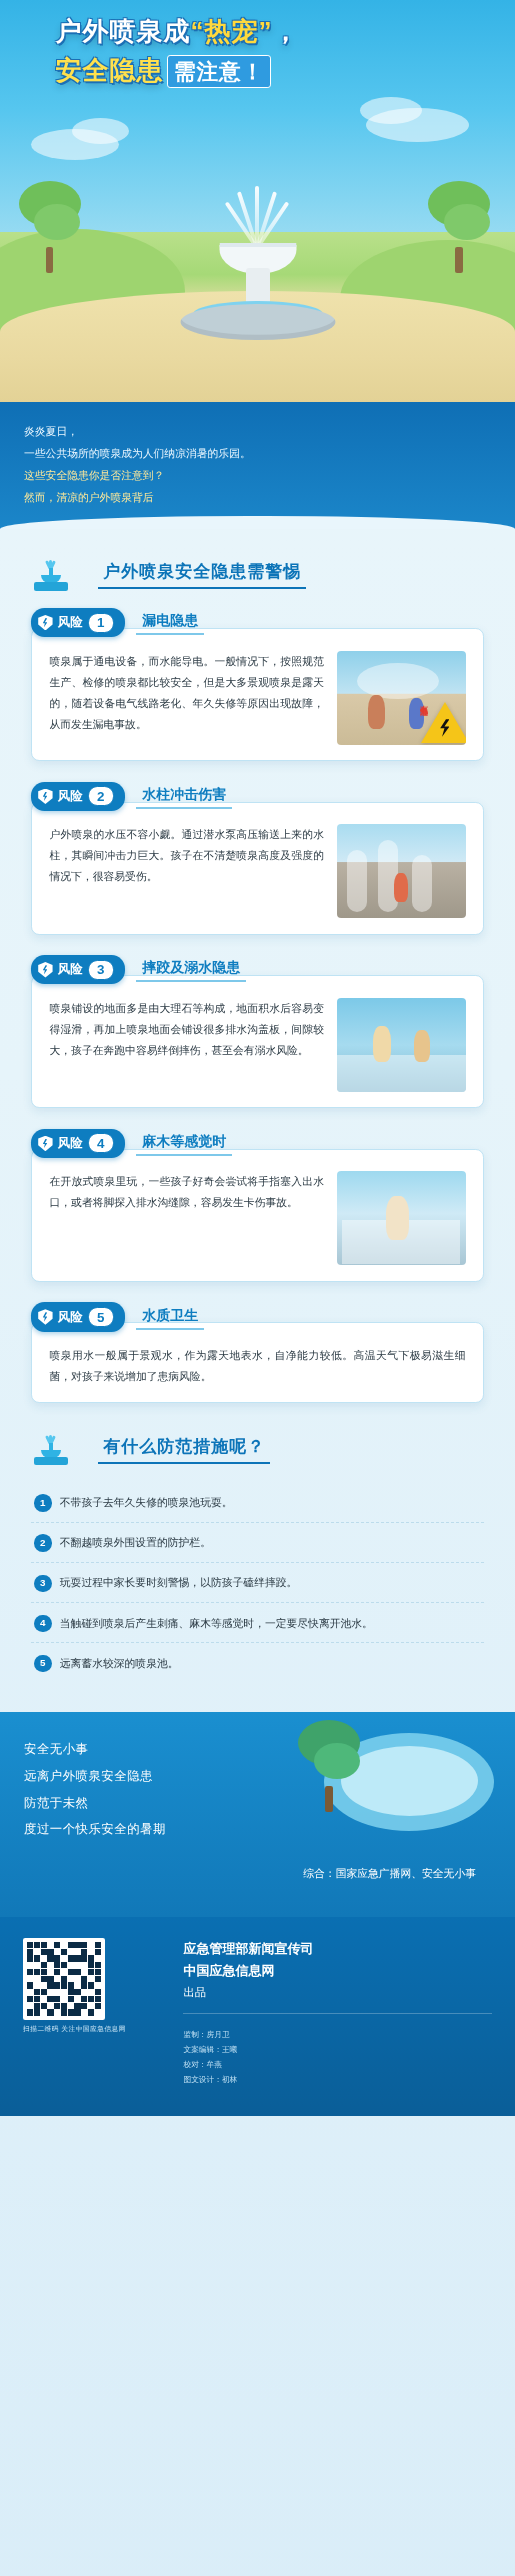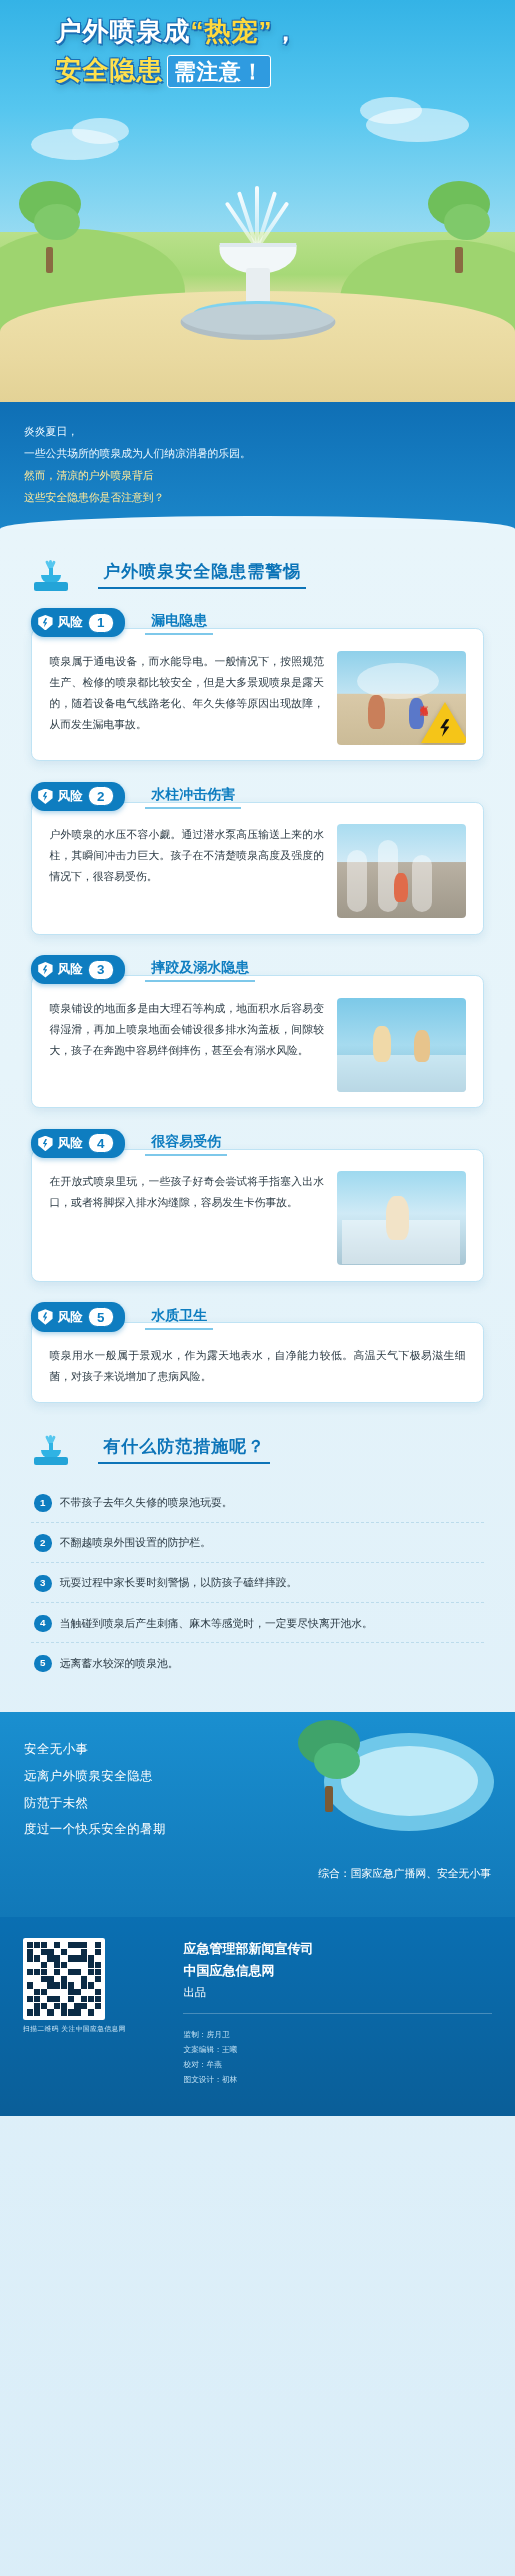--- a/index.html
+++ b/index.html
@@ -119,21 +119,21 @@
   .head-icon .hi-stem { position:absolute; left:18px; bottom:14.4px; width:4.1px; height:8.2px; background:#2fb3e4;}
   .head-icon .hi-j { position:absolute; bottom:21.6px; width:2.6px; height:9.3px; background:#56c7ef; border-radius:2.1px; transform-origin:bottom;}
   .head-title {
     font-size:17px; font-weight:bold; color:#0c74b8; letter-spacing:1px;
     border-bottom:2.6px solid #0c74b8; padding:0 5.2px 4.1px 5.2px;
   }
 
   
   .card { position:relative; width:453px; margin:0 auto 20.6px auto; }
   .card-tag {
-    display:flex; align-items:center; gap:18px; margin-bottom:-9.3px; position:relative; z-index:3;
+    display:flex; align-items:center; gap:9px; margin-bottom:-9.3px; position:relative; z-index:3;
   }
   .tag-badge {
     display:flex; align-items:center; gap:5.2px;
     background:#0e7dc0; color:#fff; font-size:12.4px; font-weight:bold;
     padding:4.6px 11.3px 4.6px 7.2px; border-radius:13.4px;
     box-shadow:0 2.1px 5.2px rgba(14,125,192,.35);
   }
   .tag-badge .shield {
     width:14.4px; height:15.5px; background:#fff; position:relative; flex:0 0 auto;
     clip-path: polygon(50% 0%, 100% 18%, 100% 62%, 50% 100%, 0% 62%, 0% 18%);
@@ -191,21 +191,21 @@
     border-bottom:0.5px dashed #bcdcec; font-size:10.8px; color:#2b3a44; line-height:1.9;
   }
   .m-num {
     flex:0 0 auto; width:17.5px; height:17.5px; border-radius:50%;
     background:#0e7dc0; color:#fff; font-size:9.8px; font-weight:bold;
     display:flex; align-items:center; justify-content:center; margin-top:2.1px;
   }
 
   
   .slogan {
-    position:relative; width:515px; margin-top:30px; padding:24px 24px 36px 24px;
+    position:relative; width:515px; margin-top:30px; padding:24px 39px 36px 24px;
     background: linear-gradient(180deg,#1a8fd0 0%, #1178b8 100%);
     color:#ffffff; overflow:hidden;
   }
   .slogan-text { font-size:12.4px; line-height:2.15; letter-spacing:0.5px; position:relative; z-index:2;}
   .slogan-pool {
     position:absolute; right:20.6px; top:20.6px; width:170px; height:98px;
     background:#7fd2ef; border-radius:50%; opacity:.85;
   }
   .slogan-pool2 {
     position:absolute; right:37px; top:34px; width:137px; height:70px;
@@ -282,22 +282,22 @@
       </div>
       <div class="title-line2">
         <span class="yellow">安全隐患</span><span class="boxed">需注意！</span>
       </div>
     </div>
   </div>
 
   <div class="intro">
     <div>炎炎夏日，</div>
     <div>一些公共场所的喷泉成为人们纳凉消暑的乐园。</div>
+    <div class="accent">这些安全隐患你是否注意到？</div>
     <div class="accent">然而，清凉的户外喷泉背后</div>
-    <div class="accent">这些安全隐患你是否注意到？</div>
     <div class="intro-wave"></div>
   </div>
 
   <div class="section-head">
     <div class="head-icon">
       <div class="hi-j" style="left:18px; transform:rotate(0deg);"></div>
       <div class="hi-j" style="left:18px; transform:rotate(26deg);"></div>
       <div class="hi-j" style="left:18px; transform:rotate(-26deg);"></div>
       <div class="hi-stem"></div>
       <div class="hi-bowl"></div>
@@ -369,21 +369,21 @@
     </div>
   </div>
 
   <div class="card">
     <div class="card-tag">
       <div class="tag-badge">
         <span class="shield"></span>
         <span>风险</span>
         <span class="tag-num">4</span>
       </div>
-      <div class="tag-text">很容易受伤</div>
+      <div class="tag-text">麻木等感觉时</div>
     </div>
     <div class="card-body">
       <div class="card-text">在开放式喷泉里玩，一些孩子好奇会尝试将手指塞入出水口，或者将脚探入排水沟缝隙，容易发生卡伤事故。</div>
       <div class="card-photo ph-play">
         <div class="ph-blob" style="left:5.2px; top:49px; width:118px; height:44px; border-radius:0;"></div>
         <div class="ph-fig" style="left:49px; top:25px; width:23px; height:44px; background:#f2e3c7;"></div>
       </div>
     </div>
   </div>
 

